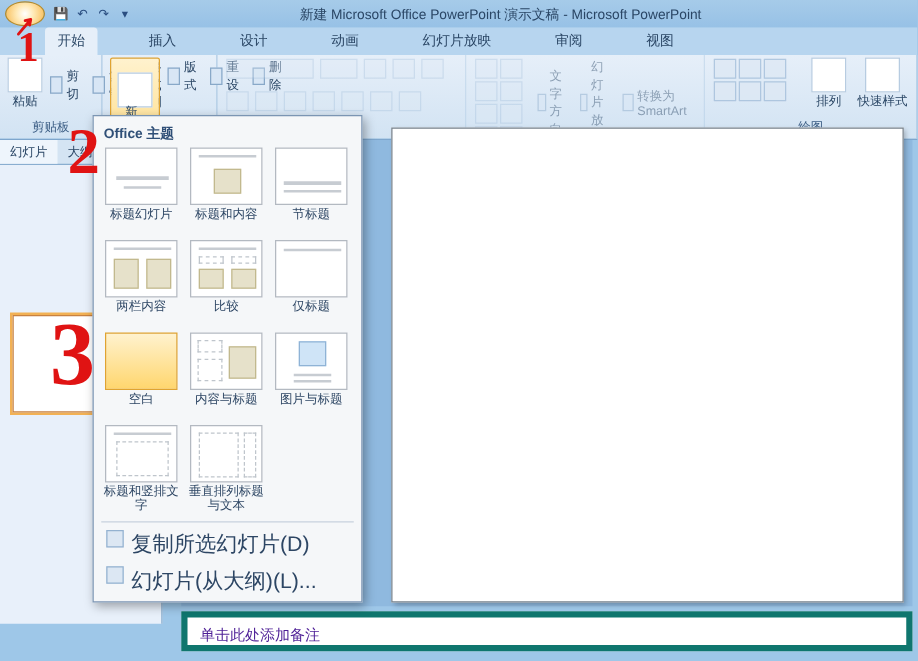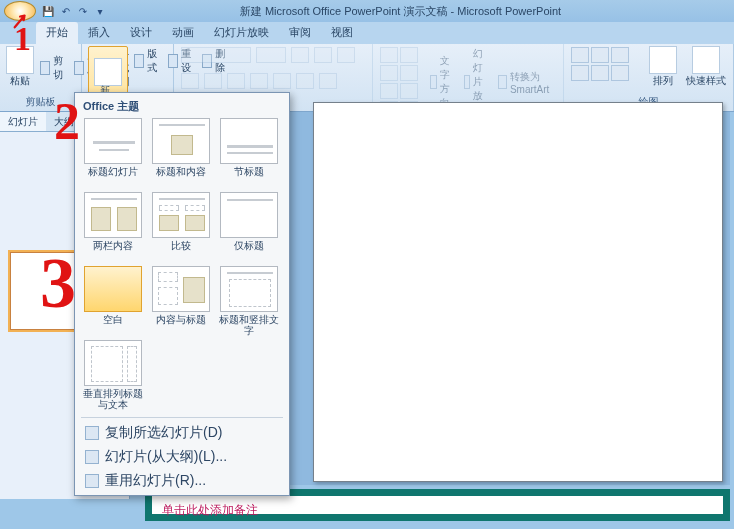--- a/index.html
+++ b/index.html
@@ -6,21 +6,21 @@
 body { background: #9ec7e8; width: 734px; height: 529px; overflow: hidden; font-size: 11px; position: relative; }
 
 
 .titlebar { height: 22px; background: linear-gradient(#a6cbe9,#97c1e6); display: flex; align-items: center; padding-left: 4px; }
 .office-btn { width: 32px; height: 20px; background: radial-gradient(circle,#fff,#ffe9b5 40%,#f7b84e); border-radius: 50%; border: 1px solid #b18b30; }
 .qat { margin-left: 6px; display: flex; gap: 3px; }
 .qat span { width: 14px; height: 14px; display: inline-flex; align-items: center; justify-content: center; color: #2a4e80; font-size: 10px; }
 .title-text { flex: 1; text-align: center; color: #2a4665; font-size: 11px; padding-right: 40px; }
 
 
-.tabstrip { height: 22px; background: #b7d5ef; display: flex; padding-left: 36px; }
+.tabstrip { height: 22px; background: #b7d5ef; display: flex; padding-left: 36px; gap: 31px; }
 .tab { padding: 3px 10px; color: #2a4665; font-size: 11px; cursor: pointer; }
 .tab.active { background: #e6eff9; border-top-left-radius: 3px; border-top-right-radius: 3px; }
 
 
 .ribbon { height: 68px; background: linear-gradient(#e6eff9,#d2e3f3); display: flex; border-bottom: 1px solid #7ea6cd; }
 .group { border-right: 1px solid #aecae4; padding: 2px 6px 2px 6px; display: flex; flex-direction: column; justify-content: space-between; }
 .group-label { text-align: center; font-size: 10px; color: #3b5d84; padding-top: 1px; }
 .group-body { flex: 1; display: flex; align-items: flex-start; gap: 3px; }
 .stack { display: flex; flex-direction: row; gap: 1px; }
 .rbtn { display: flex; align-items: center; gap: 3px; color: #2a4665; font-size: 10px; padding: 1px 3px; }
@@ -36,32 +36,32 @@
 .lefttabs { height: 20px; display: flex; border-bottom: 1px solid #89aed0; background: #d4e4f3; font-size: 10px; }
 .lefttab { padding: 3px 8px; color: #2a4665; }
 .lefttab.active { background: #eef5fc; }
 .thumb { margin: 18px 10px; width: 104px; height: 78px; background: #fff; border: 1px solid #c88140; box-shadow: 0 0 0 2px #f2b154; }
 
 
 .canvas { position: absolute; left: 145px; right: 4px; top: 112px; bottom: 44px; background: #8fb9df; }
 .slide { position: absolute; left: 168px; top: -10px; width: 410px; height: 380px; background: #fff; border: 1px solid #75808b; box-shadow: 2px 2px 4px rgba(0,0,0,.25); }
 
 
-.notes { position: absolute; left: 145px; right: 4px; bottom: 8px; height: 32px; background: #fff; border: 7px solid #0f766e; padding: 6px 10px; color: #be185d; font-size: 12px; }
+.notes { position: absolute; left: 145px; right: 4px; bottom: 8px; height: 32px; background: #fff; border: 5px solid #0f766e; padding: 6px 10px; color: #4c1d95; font-size: 12px; }
 
 
 .gallery { position: absolute; left: 74px; top: 92px; width: 216px; background: #f5f7f9; border: 1px solid #7b95b3; box-shadow: 2px 3px 8px rgba(0,0,0,.35); padding: 4px 4px 2px 4px; z-index: 50; }
 .gal-title { font-size: 11px; font-weight: bold; color: #2f4f77; padding: 2px 4px 4px 4px; }
 .gal-grid { display: flex; flex-wrap: wrap; }
 .gal-item { width: 68px; display: flex; flex-direction: column; align-items: center; margin-bottom: 4px; cursor: pointer; }
 .gal-thumb { width: 58px; height: 46px; background: #fff; border: 1px solid #b3b9c1; position: relative; }
 .gal-thumb.sel { background: linear-gradient(#fff2ce,#ffd66e); border: 1px solid #e0a330; }
 .gal-cap { font-size: 10px; color: #2d4664; text-align: center; margin-top: 2px; line-height: 11px; height: 22px; }
 .gal-sep { height: 1px; background: #c7d2de; margin: 3px 2px; }
-.gal-menu { display: flex; align-items: center; gap: 6px; padding: 3px 6px; font-size: 14px; color: #2d4664; cursor: pointer; }
+.gal-menu { display: flex; gap: 6px; padding: 3px 6px; font-size: 17px; color: #2d4664; cursor: pointer; }
 .gal-menu .mic { width: 14px; height: 14px; background: #dce7f3; border: 1px solid #94b2d0; }
 
 
 .tline { position: absolute; background: #c7ccd2; }
 .tbox { position: absolute; border: 1px dashed #bfc5cc; }
 .tpic { position: absolute; background: #e6e1ca; border: 1px solid #c2b98e; }
 
 
 .anno { position: absolute; color: #e01313; font-family: "Comic Sans MS", cursive; font-weight: bold; z-index: 200; pointer-events: none; }
 .a1 { left: 14px; top: 20px; font-size: 34px; }
@@ -283,20 +283,28 @@
     <div class="gal-item">
       <div class="gal-thumb">
           <div class="tbox" style="left:5px;top:5px;width:20px;height:10px"></div>
           <div class="tbox" style="left:5px;top:20px;width:20px;height:18px"></div>
           <div class="tpic" style="left:30px;top:10px;width:22px;height:26px"></div>
         </div>
       <div class="gal-cap">内容与标题</div>
     </div>
     <div class="gal-item">
       <div class="gal-thumb">
+          <div class="tpic" style="left:18px;top:6px;width:22px;height:20px;background:#cfe4f7;border-color:#8fb3d6"></div>
+          <div class="tline" style="left:14px;top:32px;width:30px;height:2px"></div>
+          <div class="tline" style="left:14px;top:37px;width:30px;height:2px"></div>
+        </div>
+      <div class="gal-cap">图片与标题</div>
+    </div>
+    <div class="gal-item">
+      <div class="gal-thumb">
           <div class="tline" style="left:6px;top:5px;width:46px;height:2px"></div>
           <div class="tbox" style="left:8px;top:12px;width:42px;height:28px"></div>
         </div>
       <div class="gal-cap">标题和竖排文字</div>
     </div>
     <div class="gal-item">
       <div class="gal-thumb">
           <div class="tbox" style="left:6px;top:5px;width:32px;height:36px"></div>
           <div class="tbox" style="left:42px;top:5px;width:10px;height:36px"></div>
         </div>
@@ -304,24 +312,20 @@
     </div>
   </div>
   <div class="gal-sep"></div>
   <div class="gal-menu">
       <span class="mic"></span>
       <span>复制所选幻灯片(D)</span>
     </div>
   <div class="gal-menu">
       <span class="mic"></span>
       <span>幻灯片(从大纲)(L)...</span>
-    </div>
-  <div class="gal-menu">
-      <span class="mic"></span>
-      <span>重用幻灯片(R)...</span>
     </div>
 </div>
 
 <svg class="arrow1" viewBox="0 0 20 20">
     <path d="M3 17 L14 4 M14 4 L9 5 M14 4 L13 9" stroke="#e01313" stroke-width="2.5" fill="none" stroke-linecap="round"></path>
   </svg>
 <div class="anno a1">1</div>
 <div class="anno a2">2</div>
 <div class="anno a3">3</div>
 

